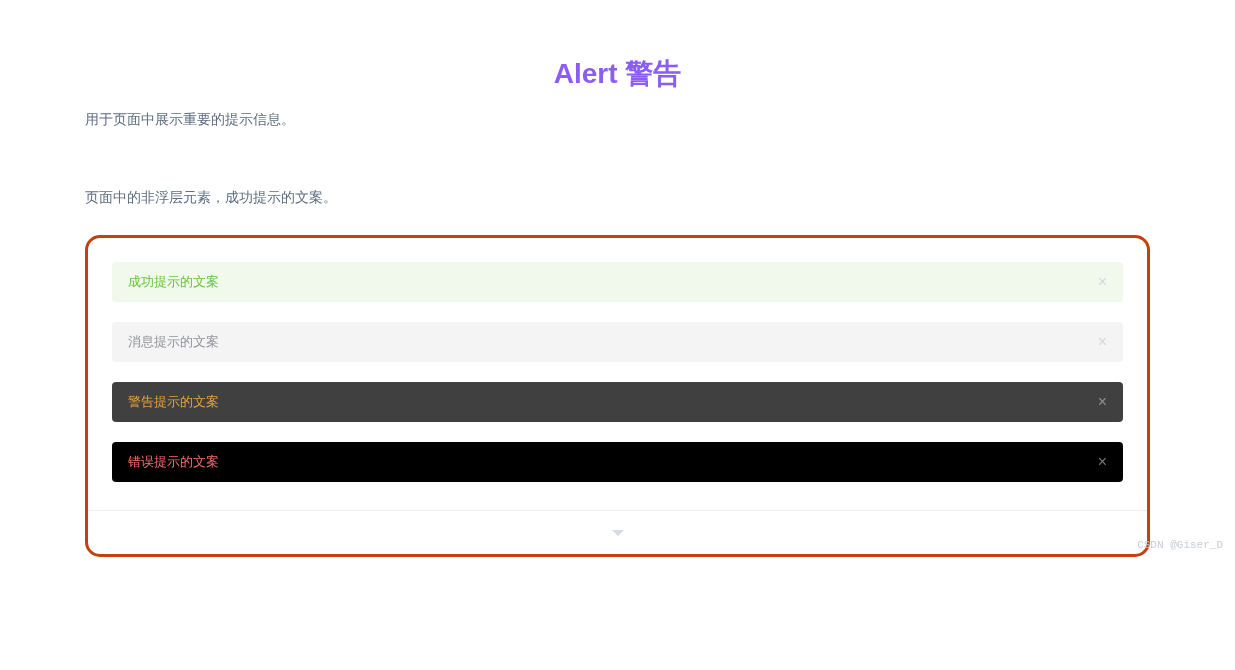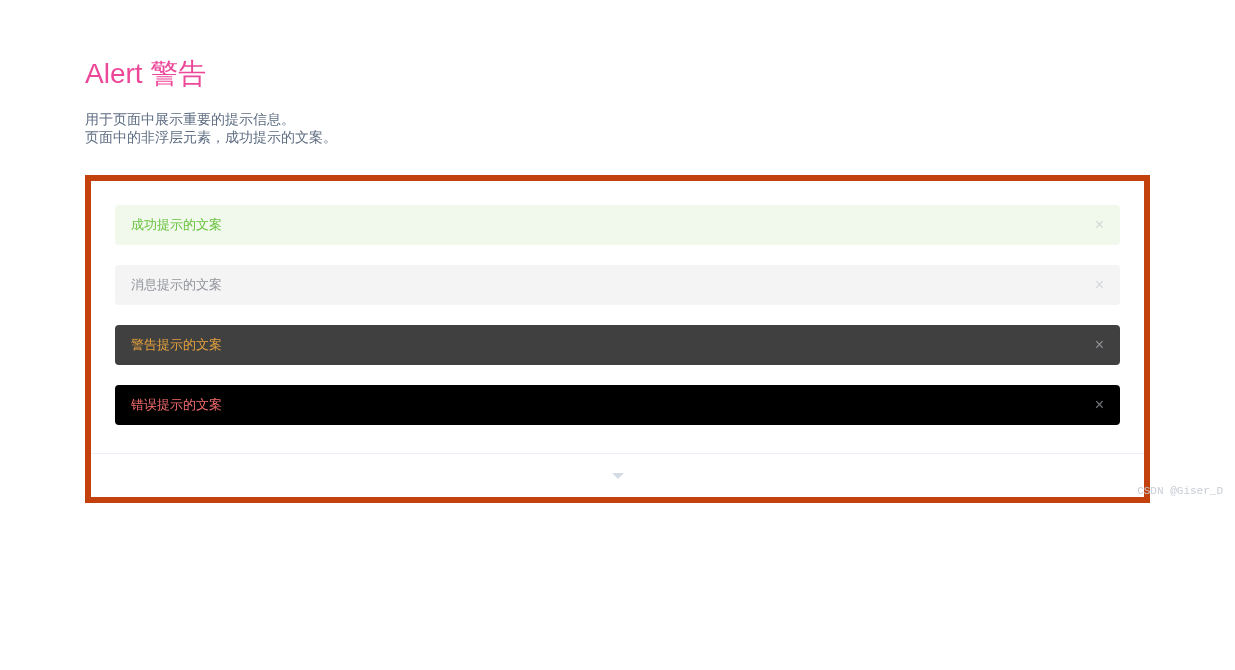--- a/index.html
+++ b/index.html
@@ -13,42 +13,44 @@
       color: #1f2d3d;
       padding: 0;
       width: 1235px;
       position: relative;
     }
     .container {
       padding: 55px 85px 0 85px;
     }
     h1 {
       font-size: 28px;
-      font-weight: 400;
-      color: #ec4899;
+      font-weight: 700;
+      color: #8b5cf6;
       margin-bottom: 18px;
+      text-align: center;
     }
     .description {
       font-size: 14px;
       color: #5e6d82;
+      margin-bottom: 60px;
     }
     h2 {
       font-size: 22px;
       font-weight: 400;
       color: #1f2d3d;
       margin-bottom: 24px;
     }
     .sub-description {
       font-size: 14px;
       color: #5e6d82;
       margin-bottom: 28px;
     }
     .demo-block {
-      border: 6px solid #c2410c;
-      border-radius: 0;
+      border: 3px solid #c2410c;
+      border-radius: 15px;
       padding: 24px 24px 28px 24px;
       position: relative;
     }
     .alert {
       display: flex;
       align-items: center;
       justify-content: space-between;
       padding: 8px 16px;
       border-radius: 4px;
       margin-bottom: 20px;

